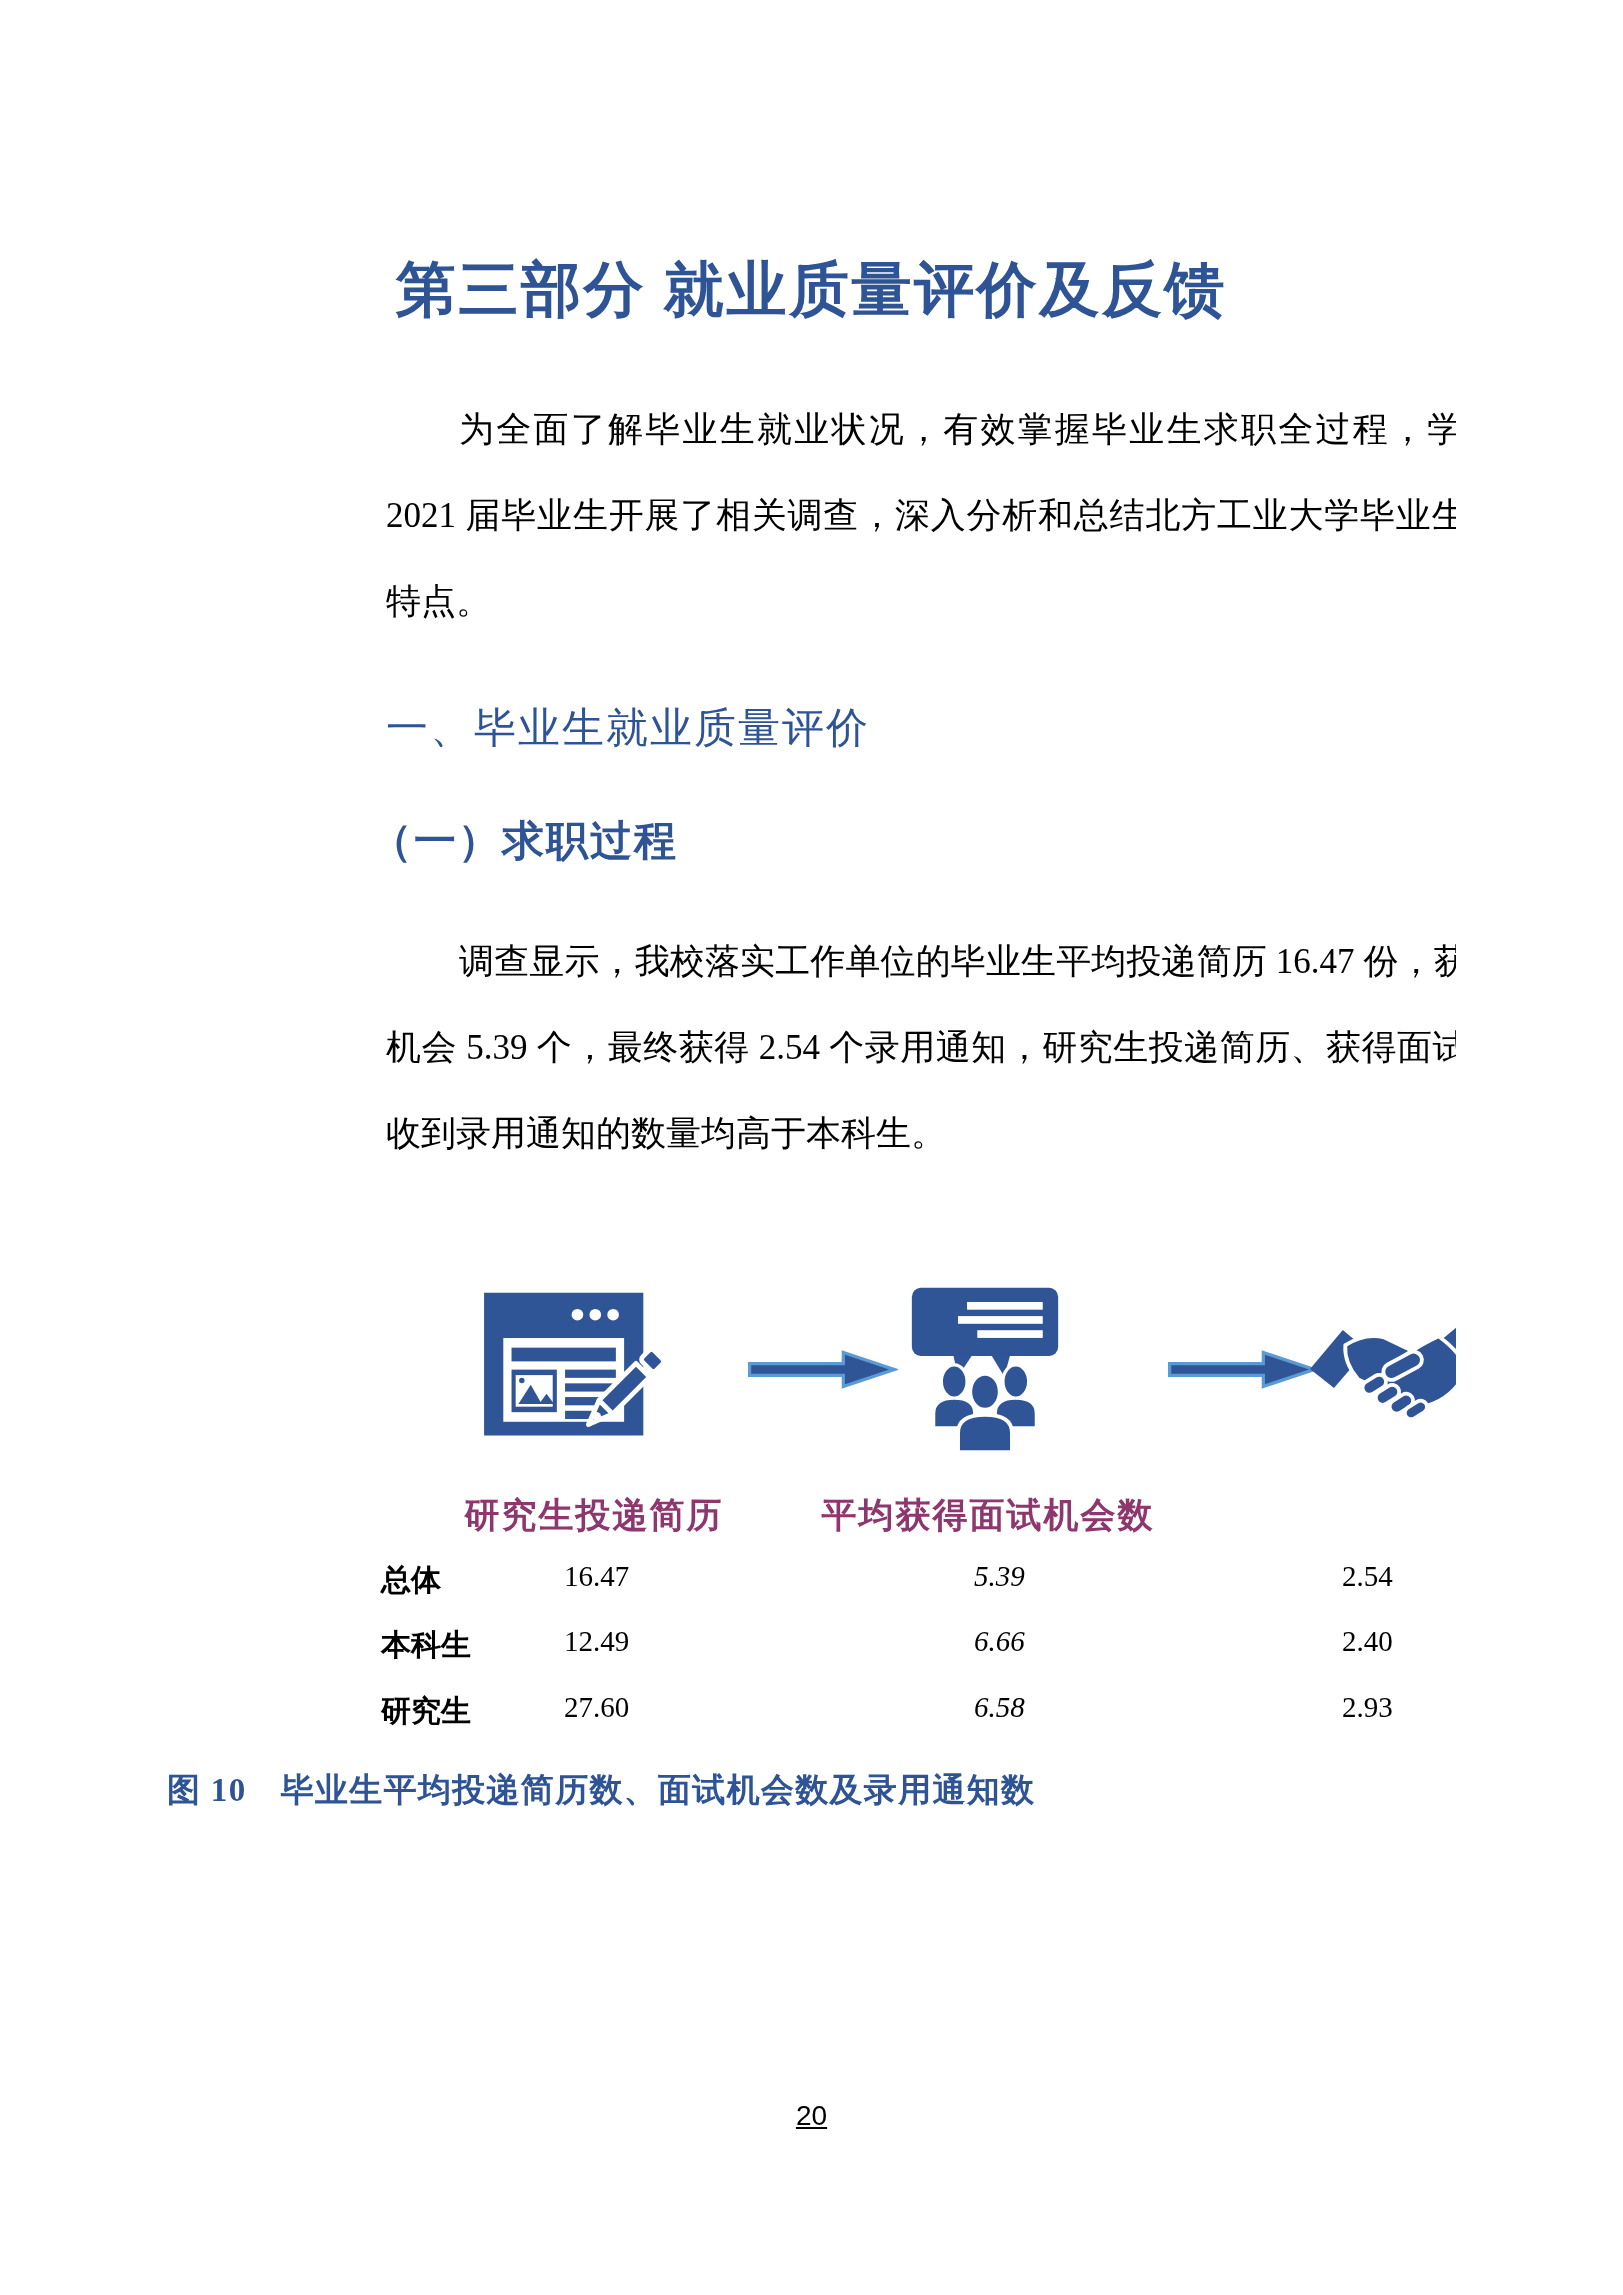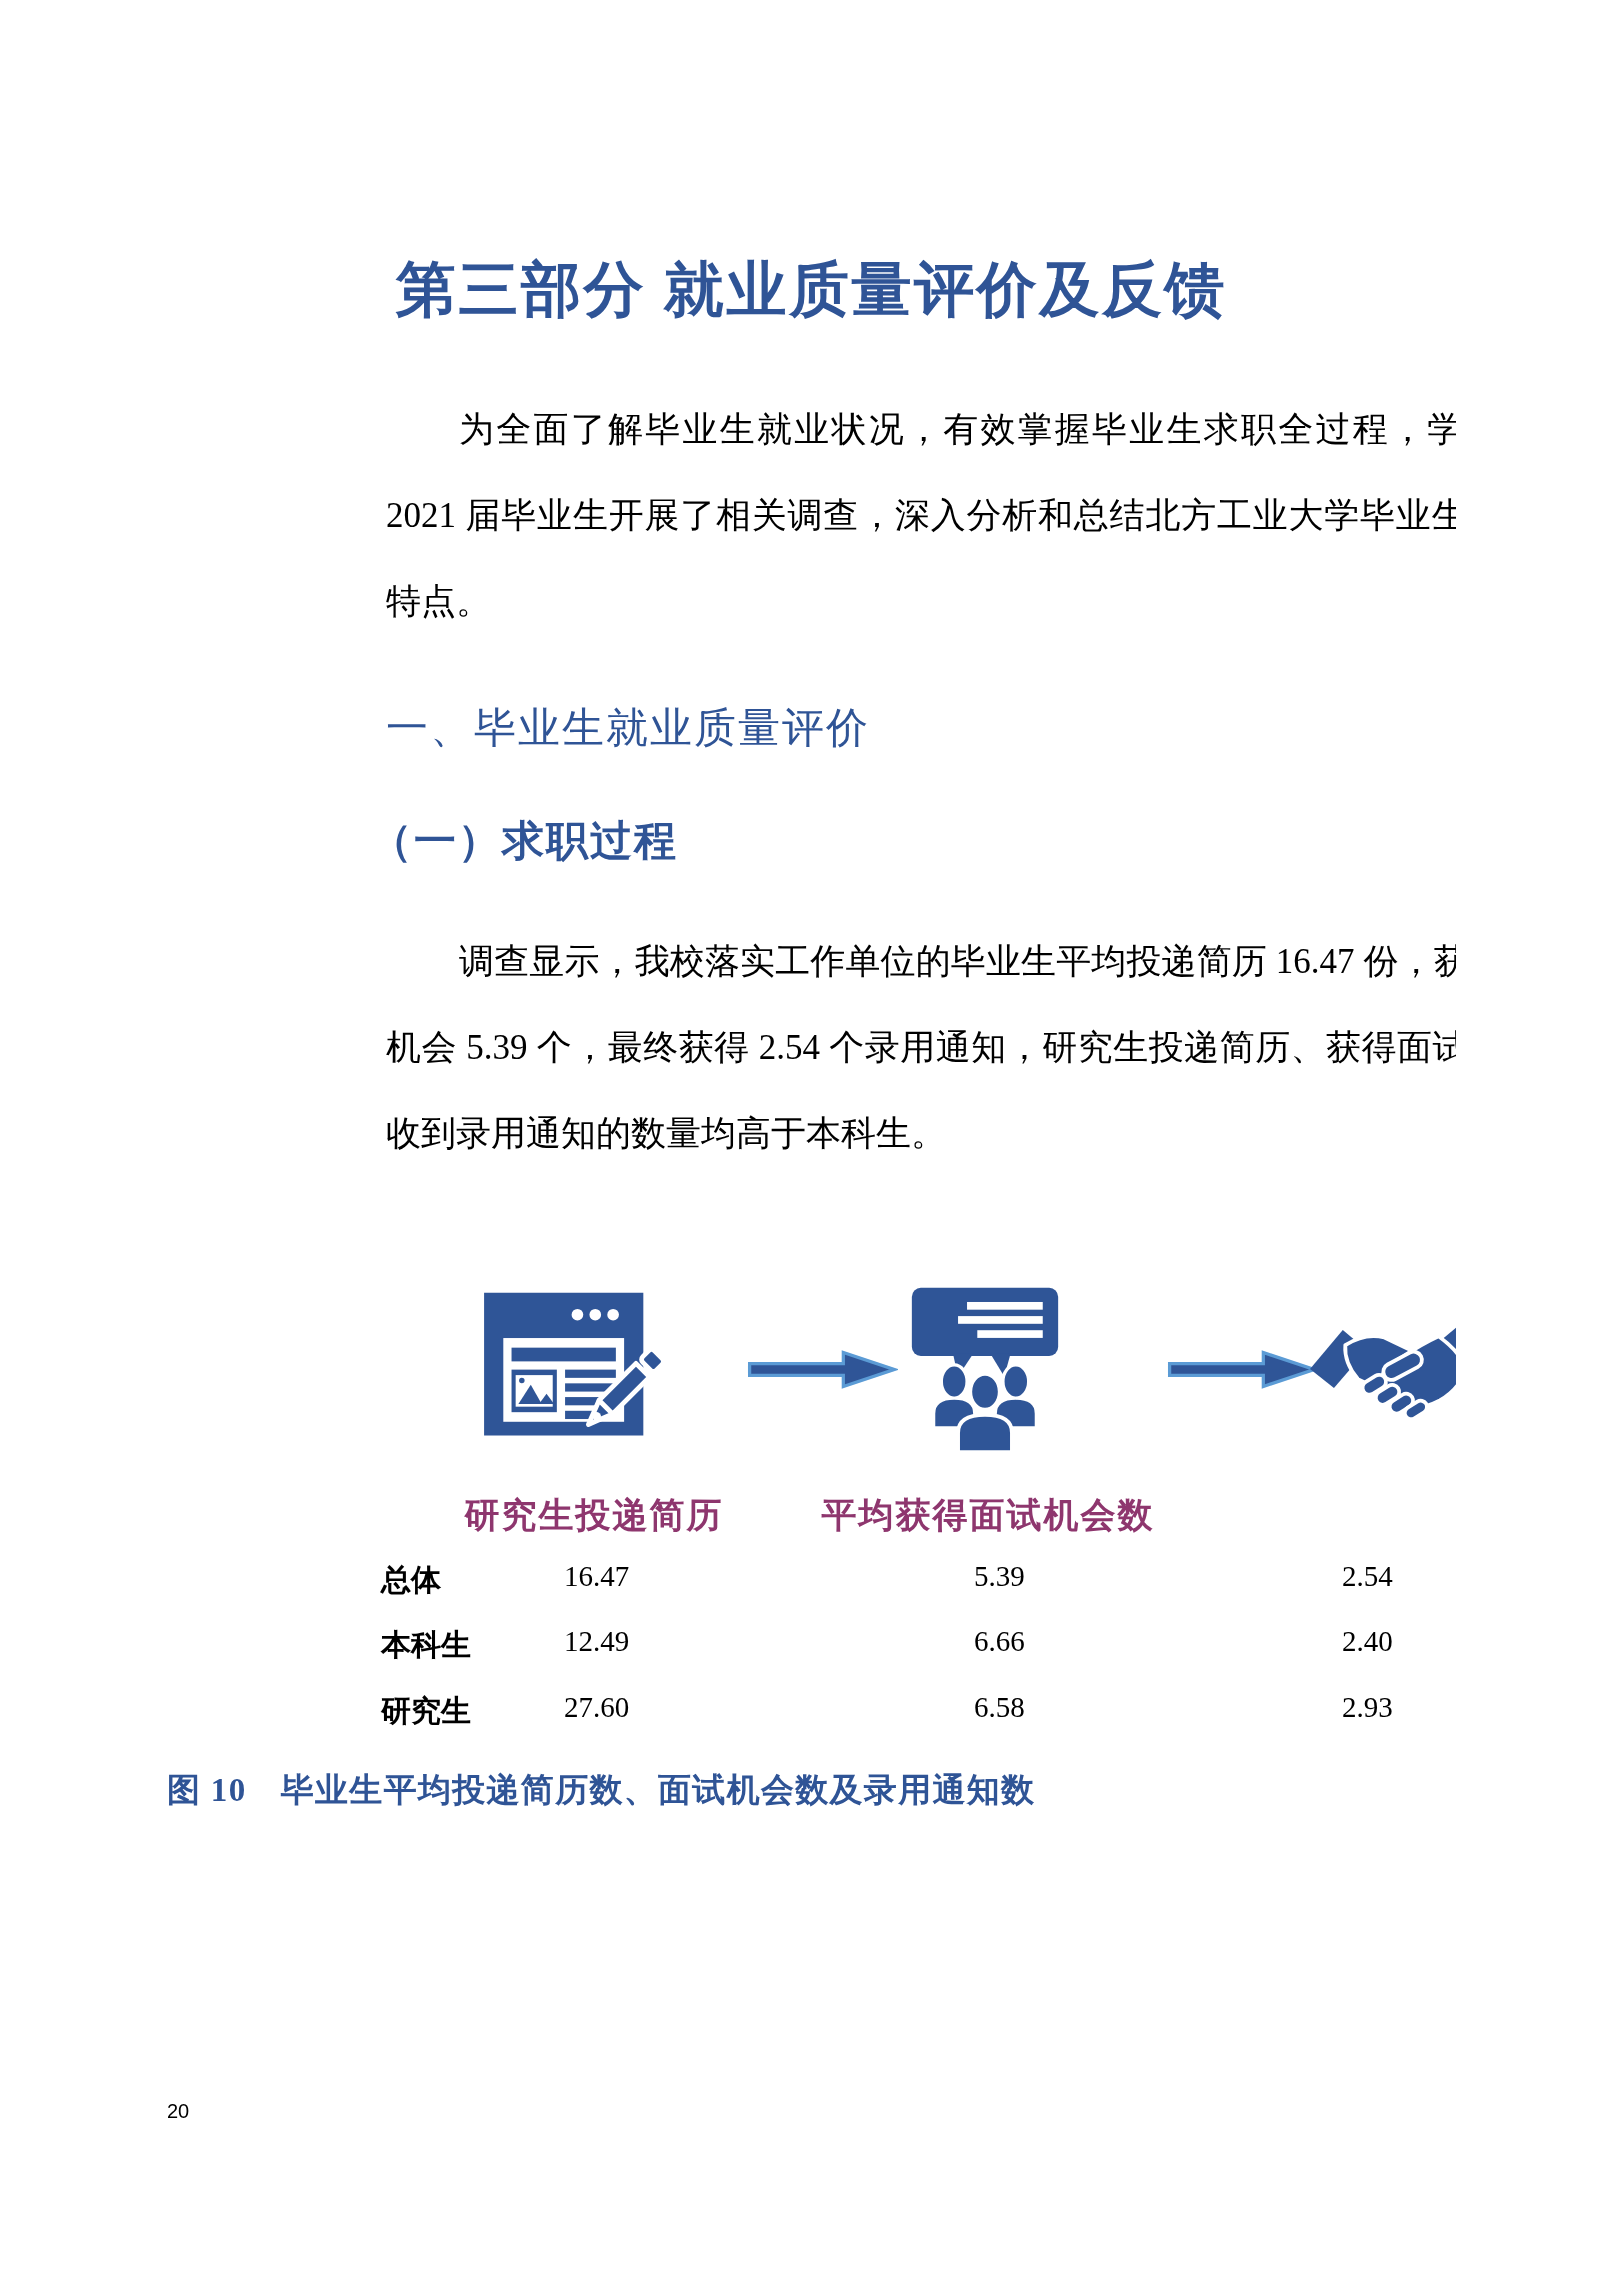--- a/index.html
+++ b/index.html
@@ -29,28 +29,28 @@
   .step-label{
     position:absolute;top:1492px;transform:translateX(-50%);
     font-size:35px;font-weight:700;color:#8E366E;letter-spacing:2px;white-space:nowrap;
   }
   .row-label{
     position:absolute;left:214px;font-size:30px;font-weight:700;
     font-family:"Liberation Sans","DejaVu Sans",sans-serif;white-space:nowrap;
   }
   .cell{position:absolute;font-size:29px;font-family:"Liberation Serif","DejaVu Serif",serif;white-space:nowrap;}
   .r1{top:1560px;} .r2{top:1625px;} .r3{top:1691px;}
-  .c1{left:397px;} .c2{left:807px;} .c3{left:1175px;}
+  .c1{left:397px;} .c2{left:807px;font-style:italic;} .c3{left:1175px;}
   .fig-caption{
     position:absolute;top:1768px;left:0;width:100%;text-align:left;
     font-size:33px;font-weight:700;color:#2F5496;letter-spacing:1.3px;white-space:nowrap;
   }
   .page-number{
-    position:absolute;top:2100px;left:0;width:100%;text-align:left;
-    font-size:20px;font-family:"Liberation Sans","DejaVu Sans",sans-serif;
+    position:absolute;top:2100px;left:0;width:100%;text-align:center;
+    font-size:28px;font-family:"Liberation Sans","DejaVu Sans",sans-serif;text-decoration:underline;
   }
   .b{fill:#2F5597;}
   .w{fill:#ffffff;}
 </style>
 </head>
 <body>
 
 <div class="page">
 
   <div class="doc-title">第三部分 就业质量评价及反馈</div>

